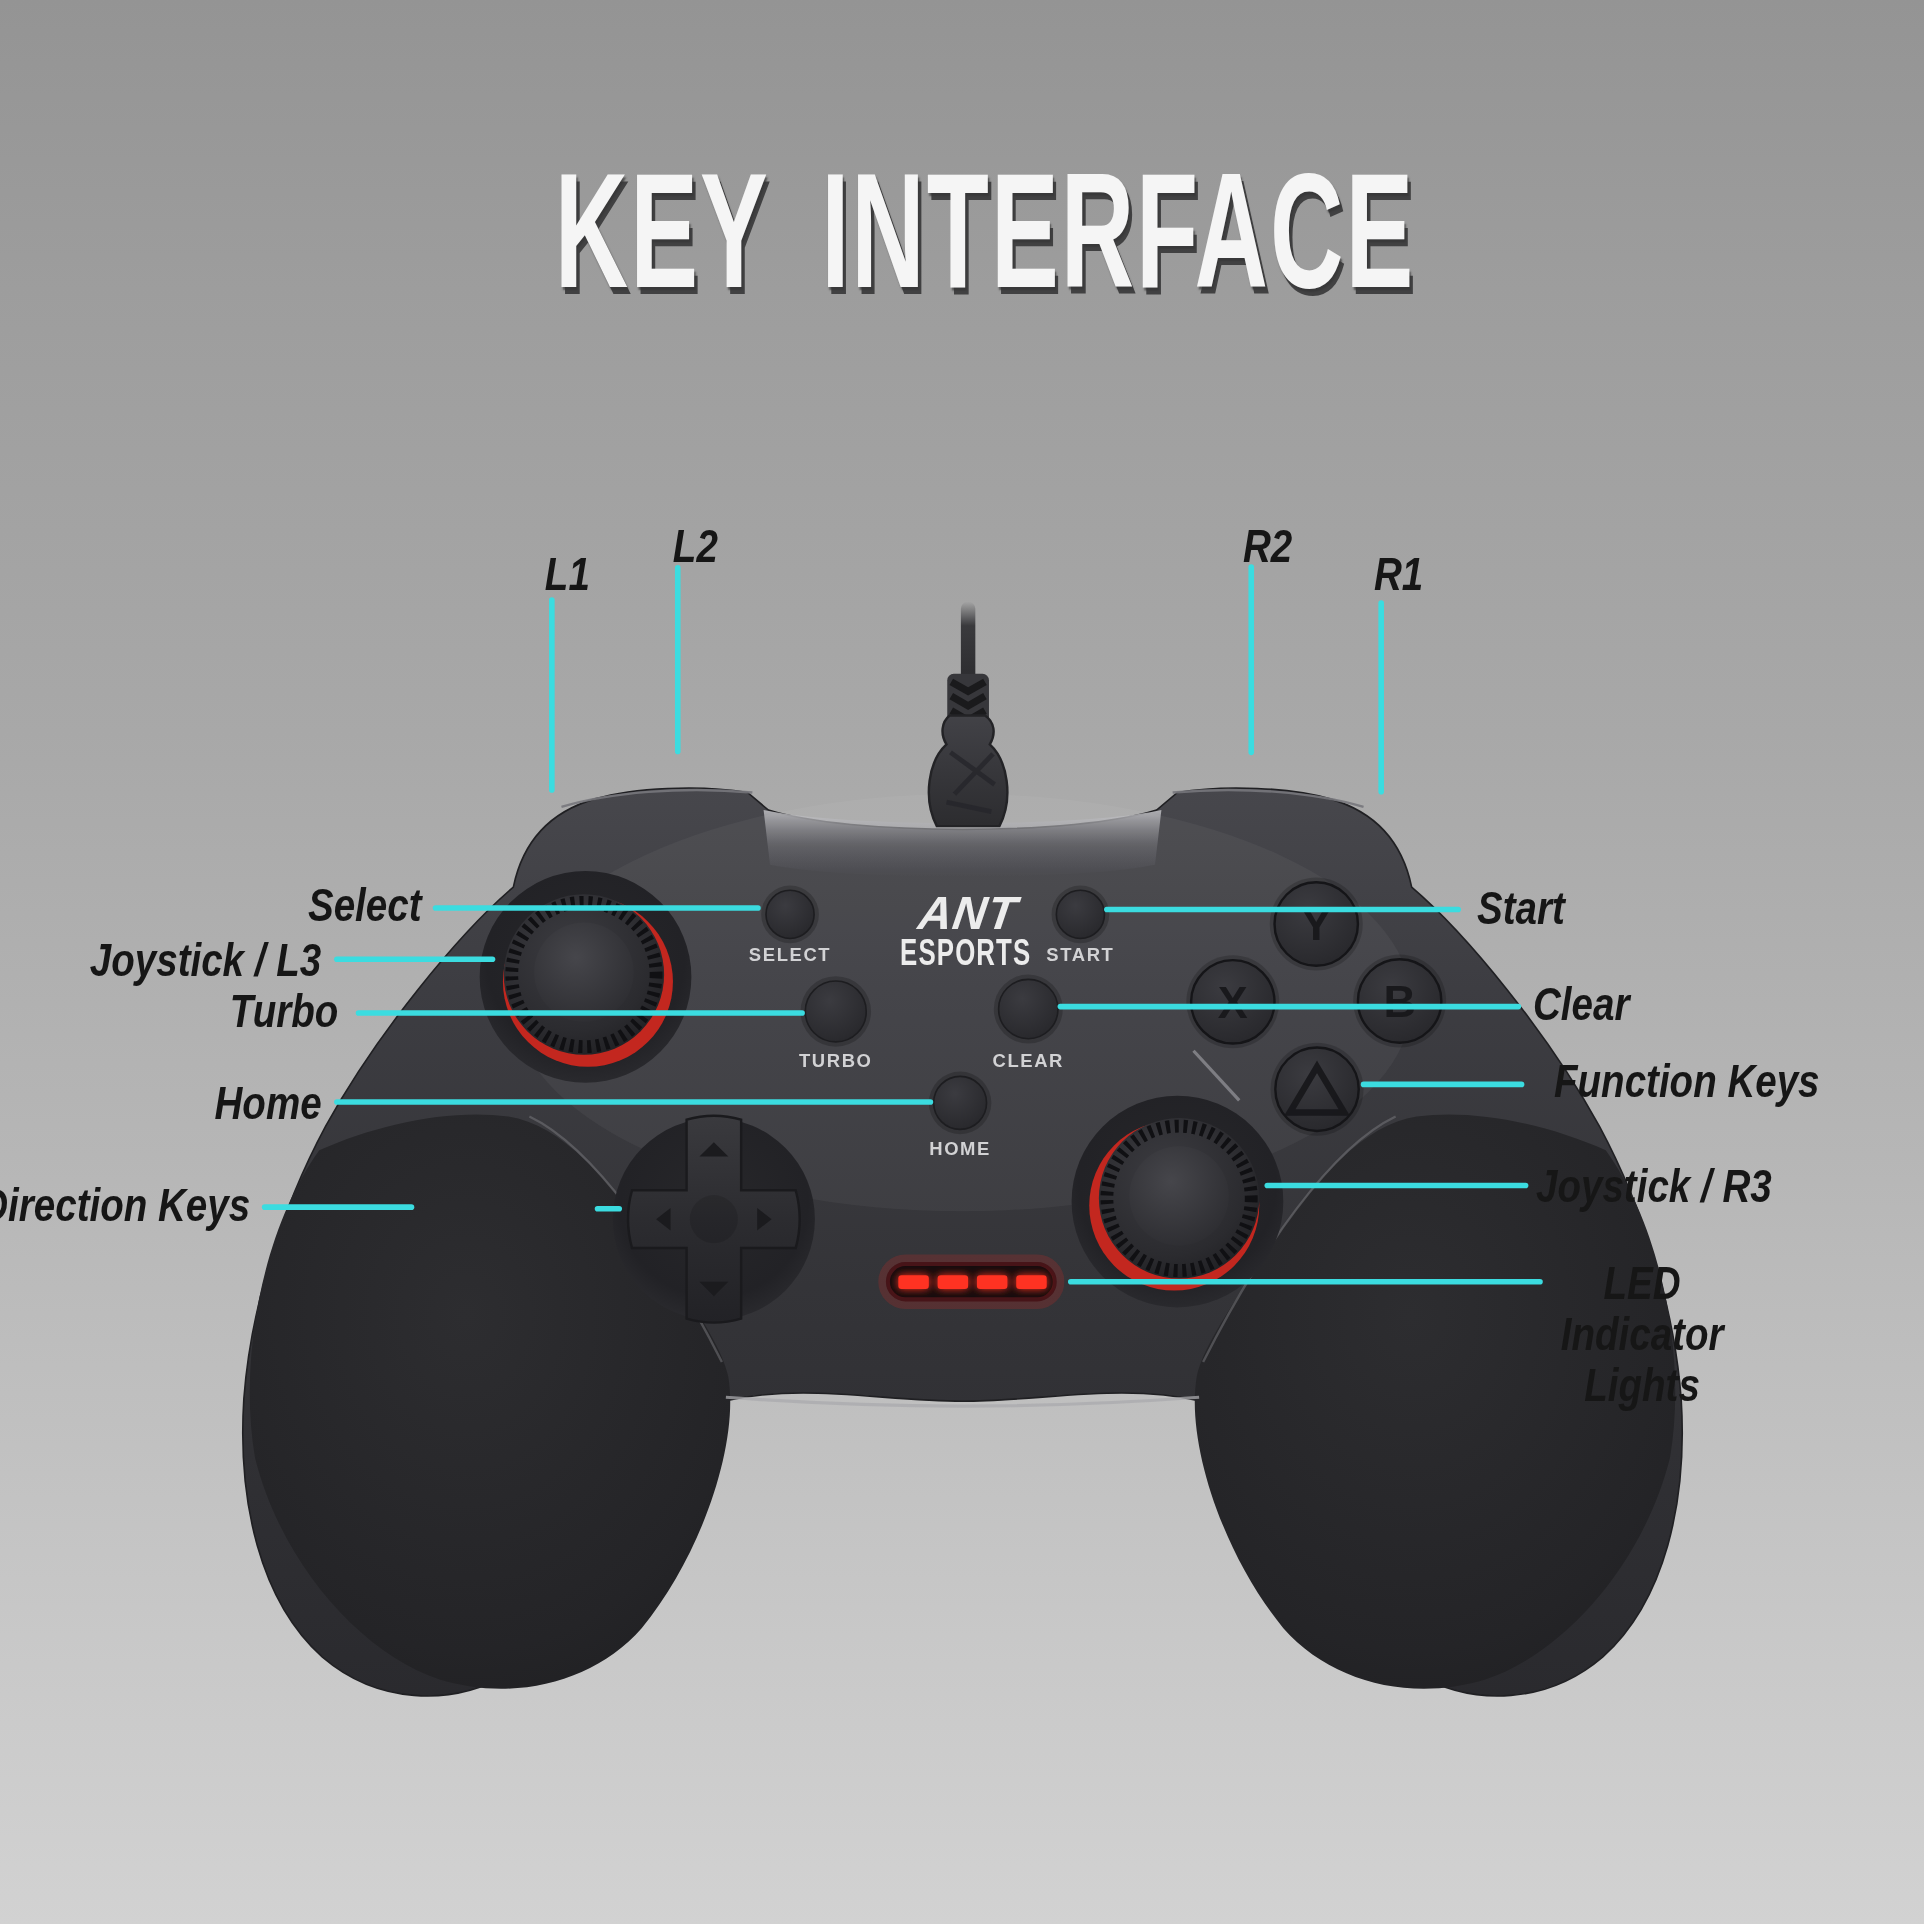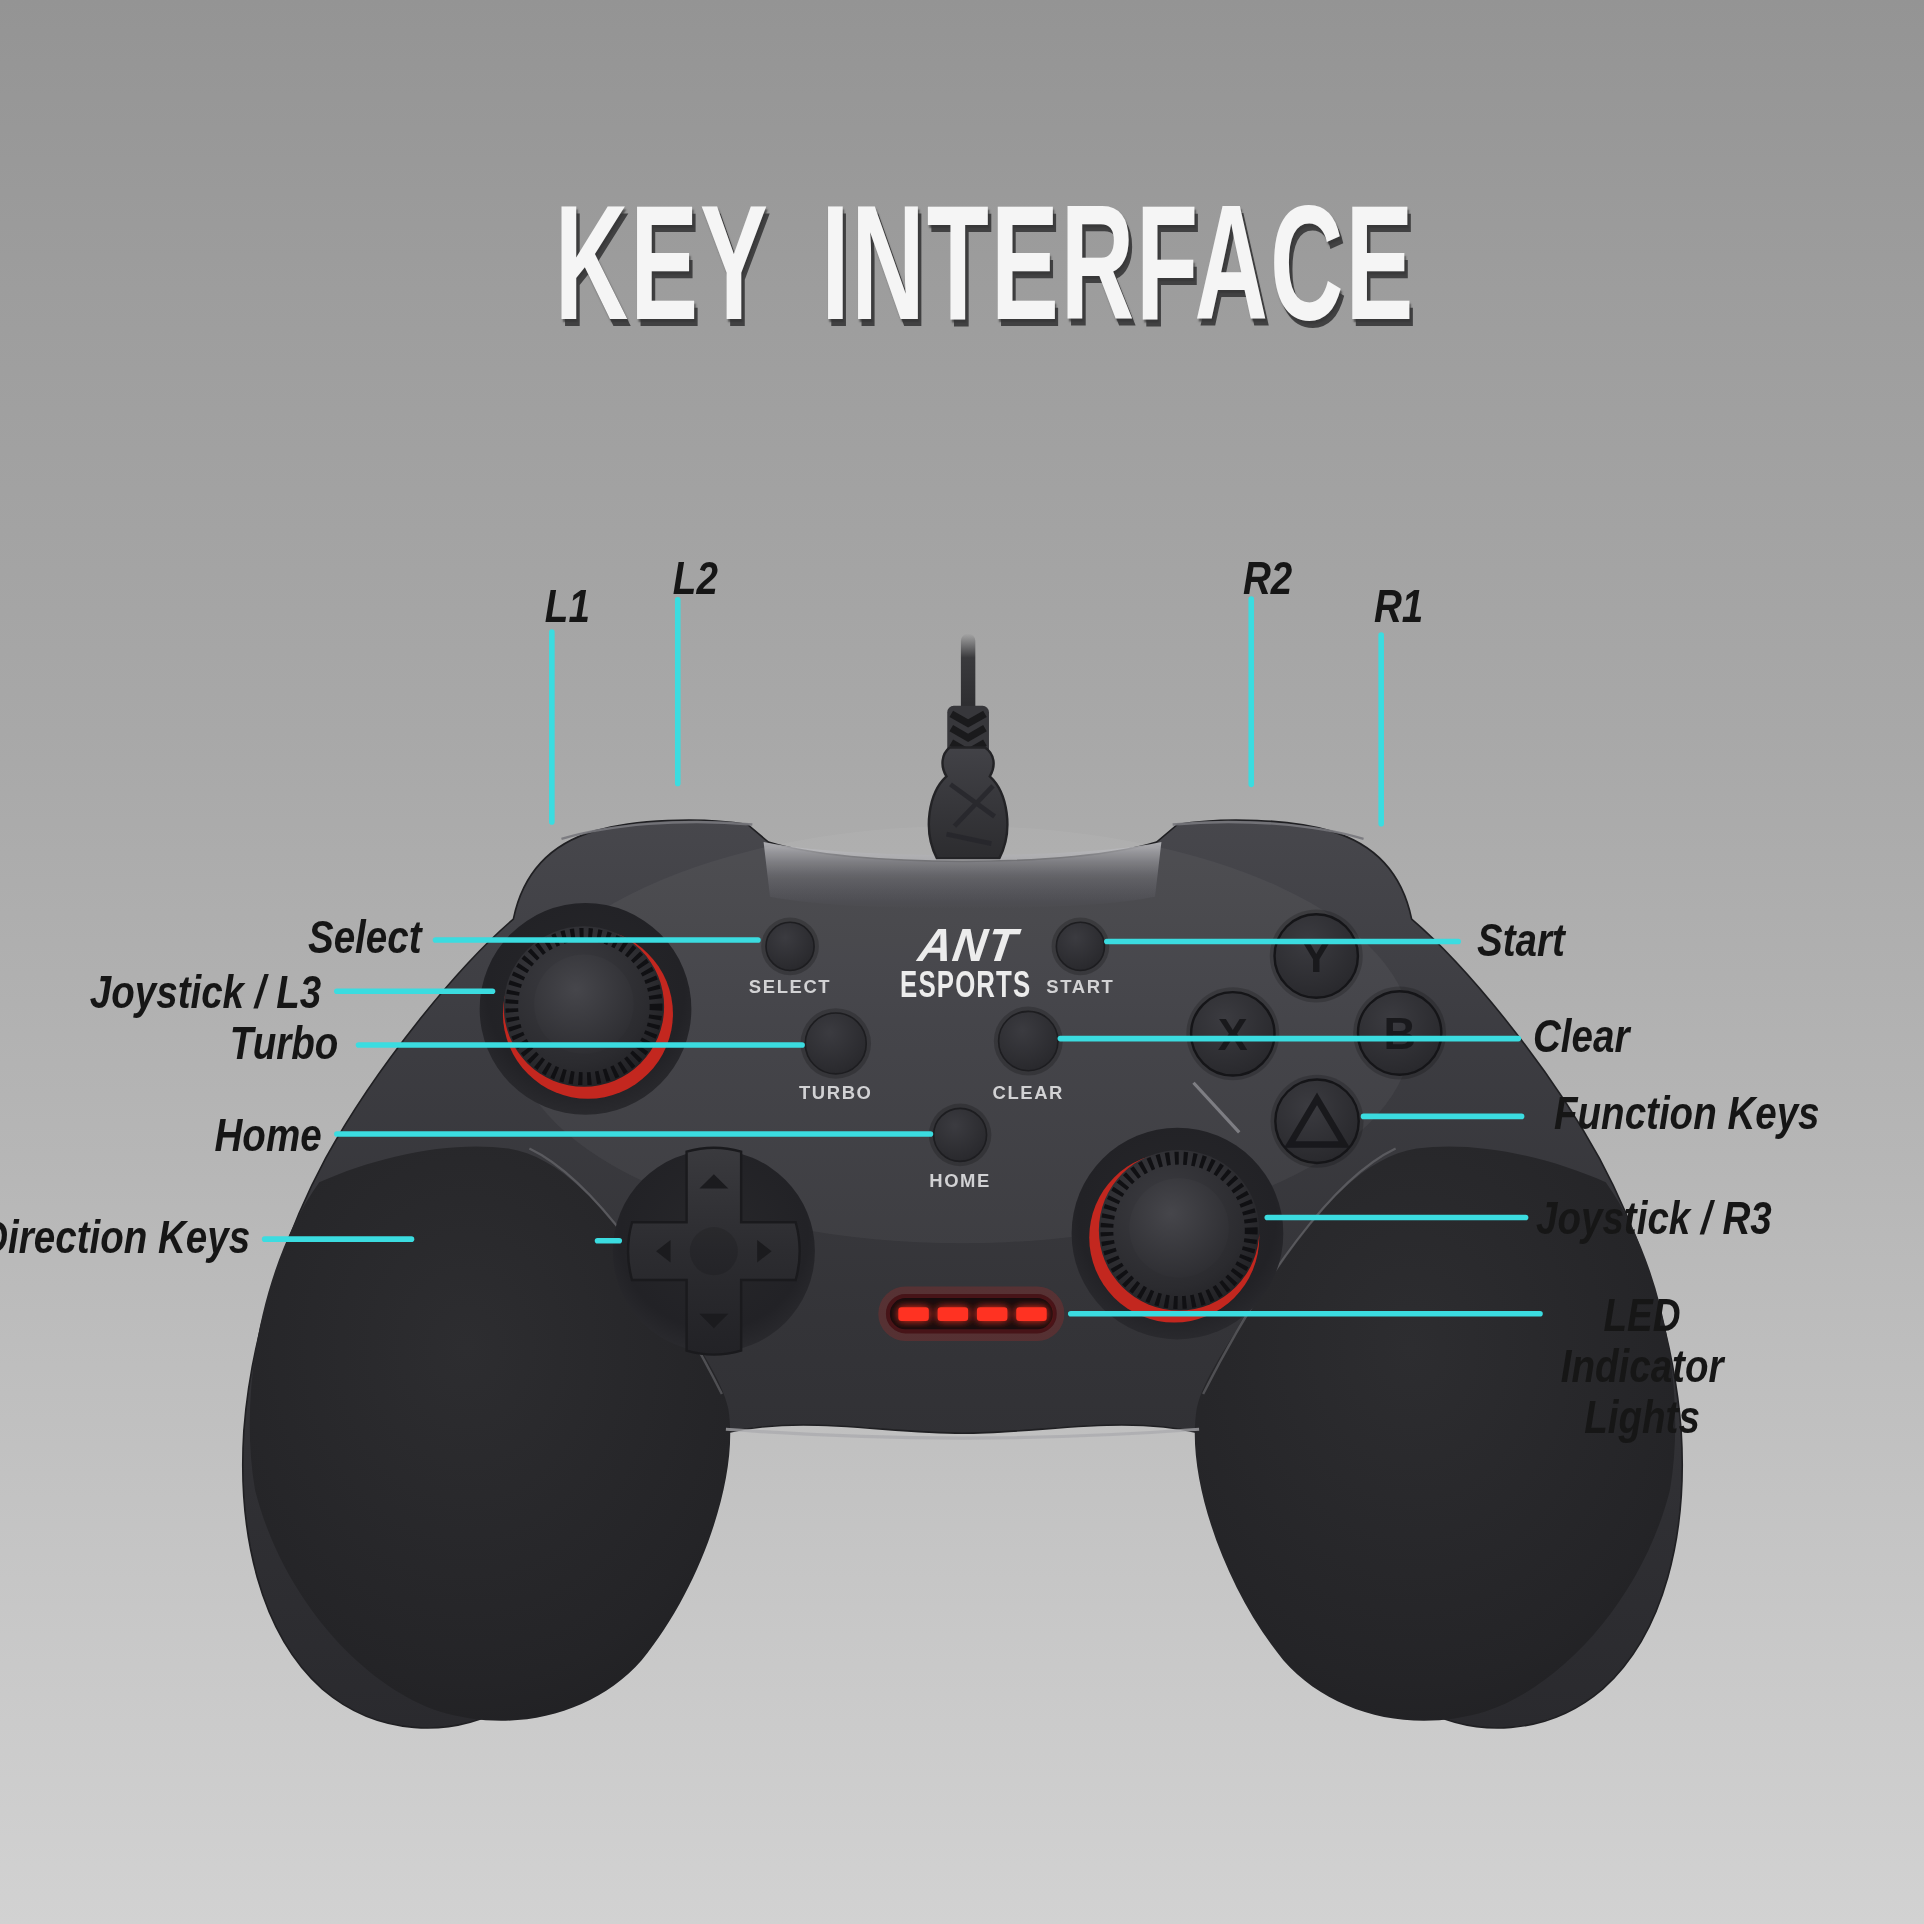--- a/index.html
+++ b/index.html
@@ -1,21 +1,21 @@
 <!DOCTYPE html>
 <html style="font-size:13px"><head>
 <meta charset="utf-8">
 <style>
   html,body{margin:0;padding:0;width:1925px;height:1925px;overflow:hidden;}
   body{
     position:relative;
     font-family:"Liberation Sans",sans-serif;
     background:linear-gradient(180deg,#949494 0%,#9d9d9d 15%,#a8a8a8 38%,#b6b6b6 60%,#c6c6c6 82%,#d2d2d2 100%);
   }
-  .stage{position:absolute;inset:0;margin-top:32px;}
+  .stage{position:absolute;inset:0;}
   .title{
     position:absolute;top:149px;left:calc(50% + 22.5px);margin:0;
     font-weight:700;font-size:164px;line-height:1;letter-spacing:3.2px;word-spacing:37px;
     color:#f5f5f5;white-space:nowrap;
     transform:translateX(-50%) scaleX(.62);transform-origin:center top;
     text-shadow:5.6px 7.2px 0 rgba(52,52,54,.88),2.4px 3.2px 2.4px rgba(40,40,40,.65);
   }
   .scene{position:absolute;top:0;left:0;}
   .callout-label{
     position:absolute;font-style:italic;font-weight:700;font-size:47px;line-height:1.08;

